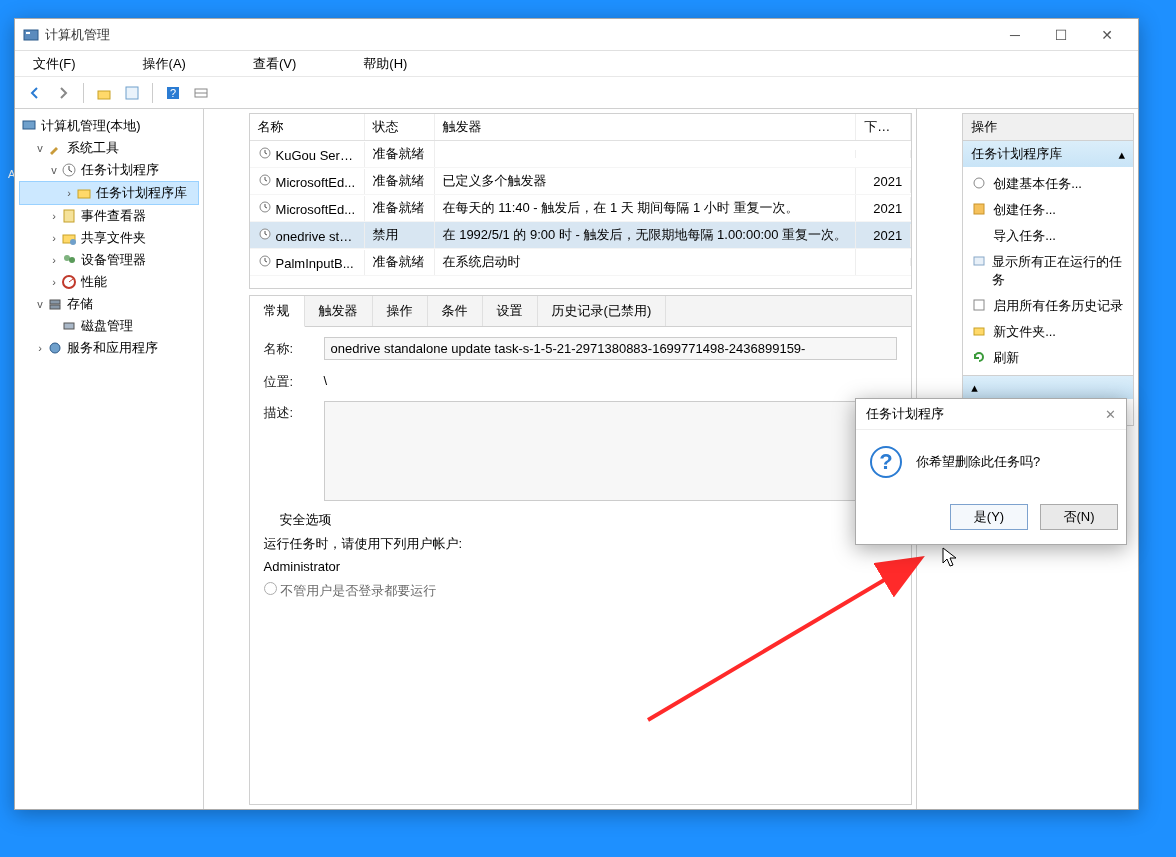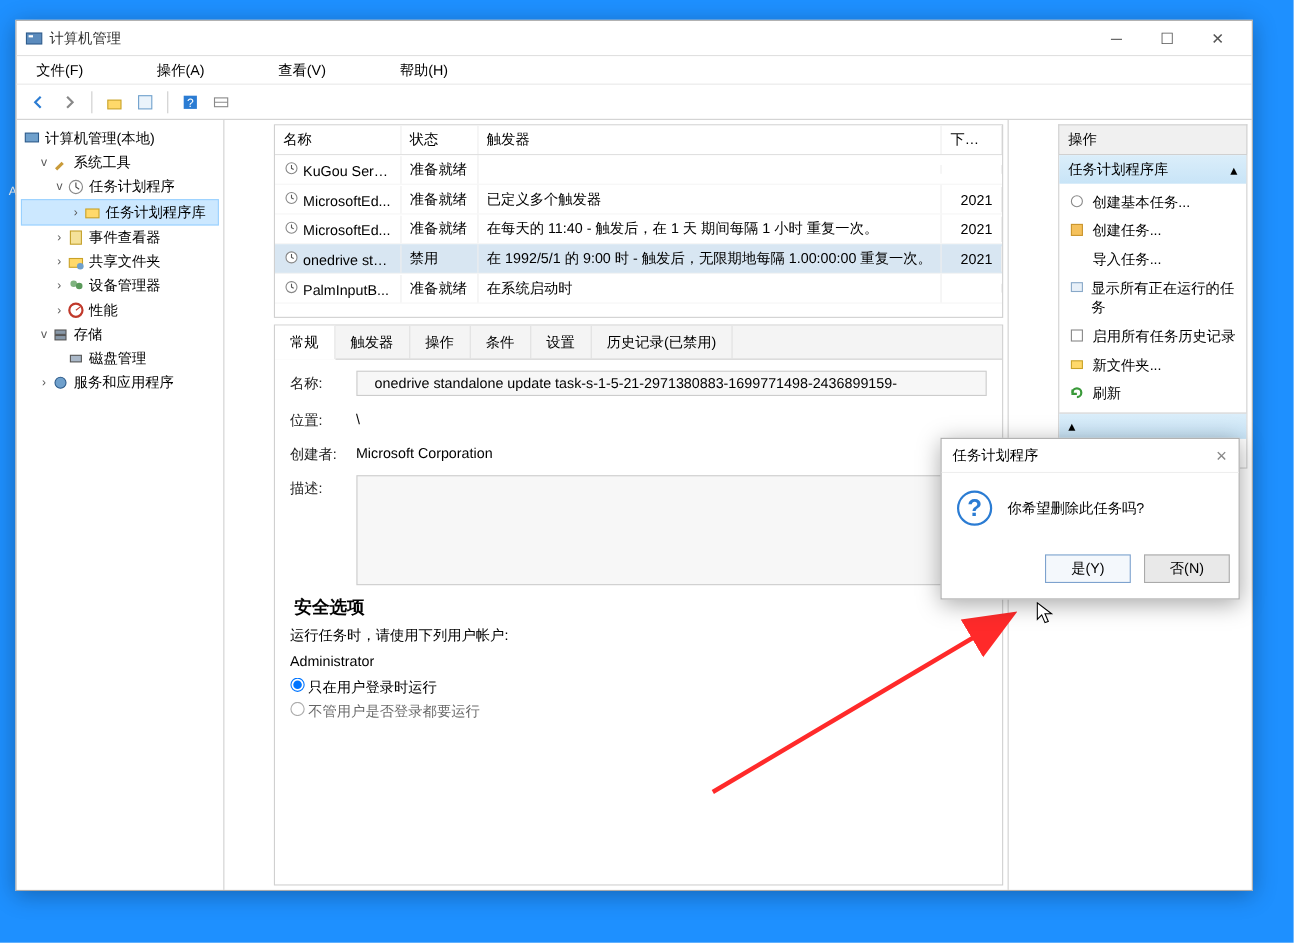--- a/index.html
+++ b/index.html
@@ -36,24 +36,24 @@
 .list-row { display: flex; font-size: 13px; border-bottom: 1px solid #f5f5f5; cursor: pointer; align-items: center; }
 .list-row.selected { background: #d8e6f2; }
 .row-icon { width: 14px; height: 14px; margin-right: 4px; display: inline-block; }
 .props-pane { flex: 1; border: 1px solid #d0d0d0; display: flex; flex-direction: column; overflow: hidden; }
 .tabs { display: flex; background: #f4f4f4; border-bottom: 1px solid #d0d0d0; font-size: 13px; text-align: center; }
 .tabs .tab { padding: 6px 14px; cursor: pointer; border-right: 1px solid #e0e0e0; }
 .tabs .tab.active { background: #fff; border-bottom: 1px solid #fff; margin-bottom: -1px; }
 .form { padding: 10px 14px; font-size: 13px; overflow: auto; flex: 1; }
 .form-row { display: flex; align-items: flex-start; margin-bottom: 10px; }
 .form-row label { width: 60px; color: #222; padding-top: 3px; }
-.form-row .field { flex: 1; border: 1px solid #ccc; padding: 3px 16px; background: #fff; min-height: 22px; font-size: 13px; }
+.form-row .field { flex: 1; border: 1px solid #ccc; padding: 3px 6px; background: #fff; min-height: 22px; font-size: 13px; }
 .form-row .field.ro { background: #f7f7f7; }
 .form-row textarea { height: 100px; resize: none; }
-.sec-title { margin: 8px 0 6px 4px; font-size: 16px; font-weight: bold; }
+.sec-title { margin: 8px 0 6px 16px; font-size: 13px; }
 .actions { width: 210px; padding: 4px; }
 .actions-header { background: #f0f0f0; padding: 4px 8px; font-size: 13px; border: 1px solid #d0d0d0; border-bottom: none; }
 .actions-panel { border: 1px solid #d0d0d0; }
 .actions-title { background: linear-gradient(#dbeefa,#c8e4f7); padding: 4px 8px; font-size: 13px; display: flex; justify-content: space-between; align-items: center; }
 .actions-list { padding: 4px 0; }
 .action-item { display: flex; align-items: flex-start; padding: 4px 8px; font-size: 13px; cursor: pointer; gap: 6px; }
 .action-item .aicon { width: 16px; height: 16px; display: inline-flex; align-items: center; justify-content: center; }
 .action-item .arrow { margin-left: auto; color: #555; }
 .dialog { position: absolute; left: 855px; top: 398px; width: 272px; background: #fff; border: 1px solid #aaa; box-shadow: 0 4px 20px rgba(0,0,0,0.35); z-index: 50; }
 .dialog-title { padding: 6px 10px; font-size: 13px; display: flex; justify-content: space-between; align-items: center; border-bottom: 1px solid #eee; }
@@ -305,31 +305,26 @@
         <div class="form">
           <div class="form-row">
             <label>名称:</label>
             <div class="field ro">onedrive standalone update task-s-1-5-21-2971380883-1699771498-2436899159-</div>
           </div>
           <div class="form-row">
             <label>位置:</label>
             <div style="padding-top:3px">\</div>
           </div>
           <div class="form-row">
-            <label>创建者:</label>
-            <div style="padding-top:3px">Microsoft Corporation</div>
-          </div>
-          <div class="form-row">
             <label>描述:</label>
             <textarea class="field ro" style=""></textarea>
           </div>
           <div class="sec-title">安全选项</div>
           <div style="margin-bottom:6px">运行任务时，请使用下列用户帐户:</div>
           <div class="field ro" style="margin-bottom:8px">Administrator</div>
-          <div style="margin-bottom:4px"><input type="radio" checked="" style=""> <span>只在用户登录时运行</span></div>
           <div style="opacity:0.6"><input type="radio" style=""> <span>不管用户是否登录都要运行</span></div>
         </div>
       </div>
     </div>
 
     <div class="actions">
       <div class="actions-header">操作</div>
       <div class="actions-panel">
         <div class="actions-title">
           <span>任务计划程序库</span>

